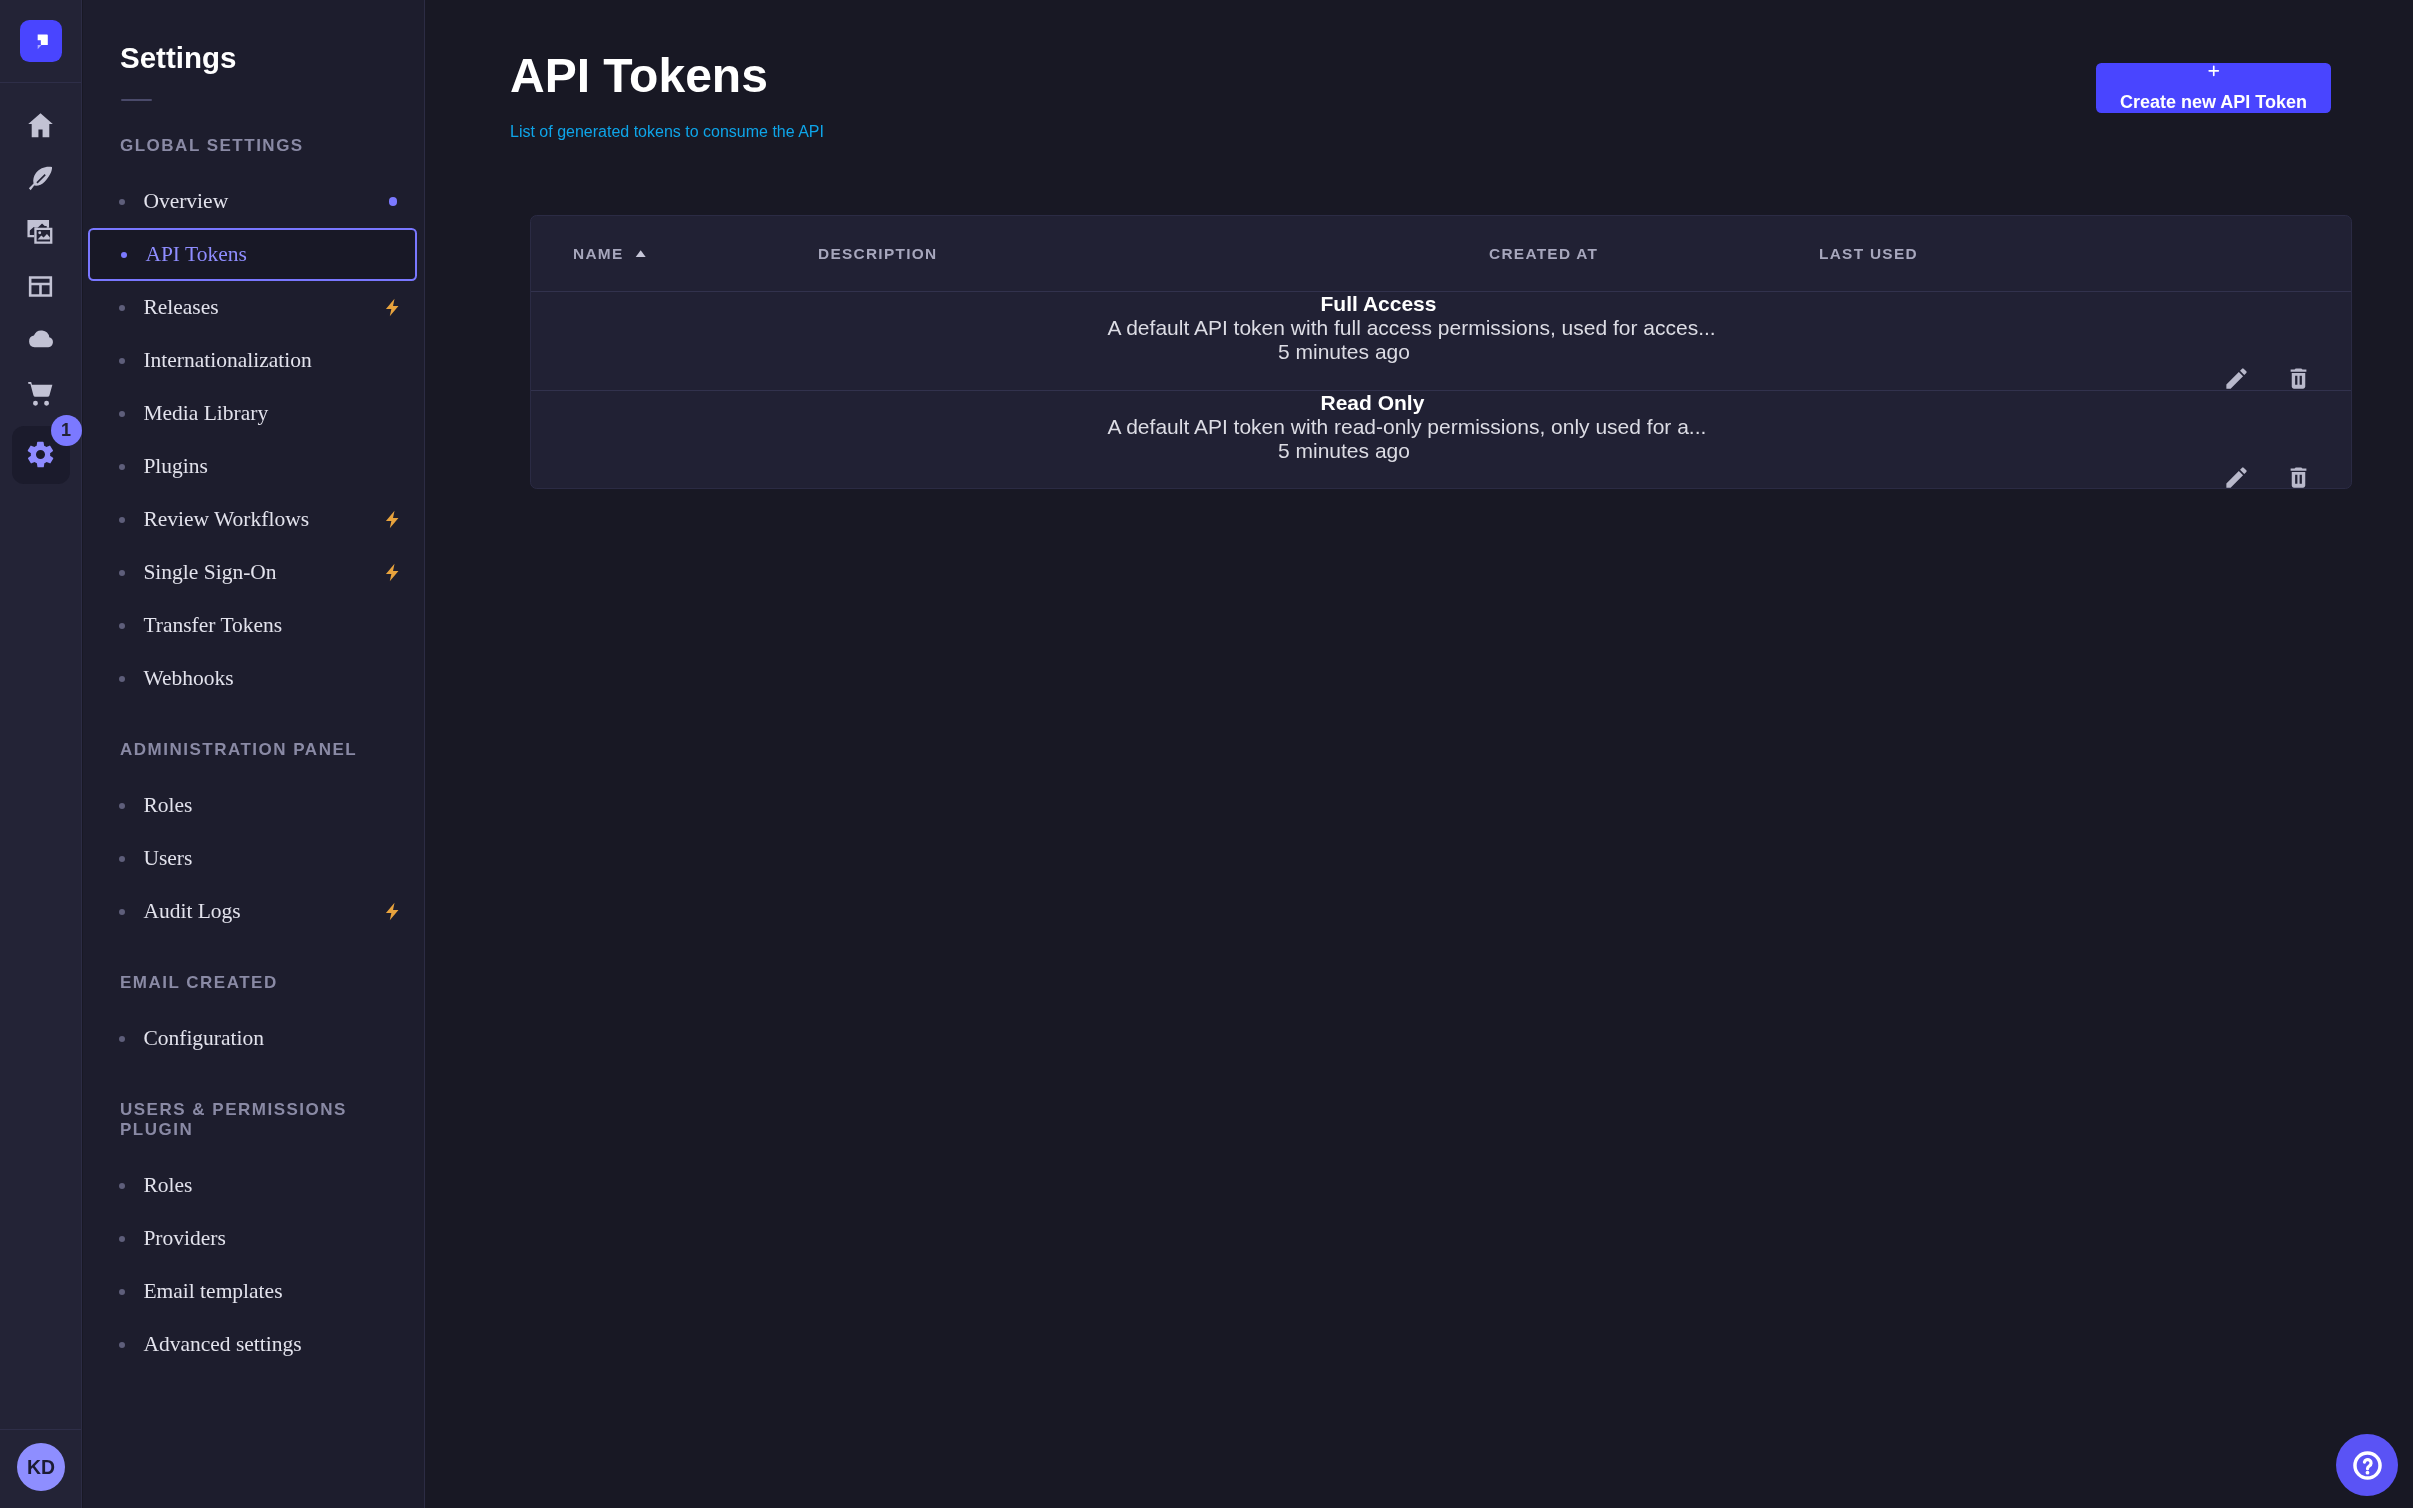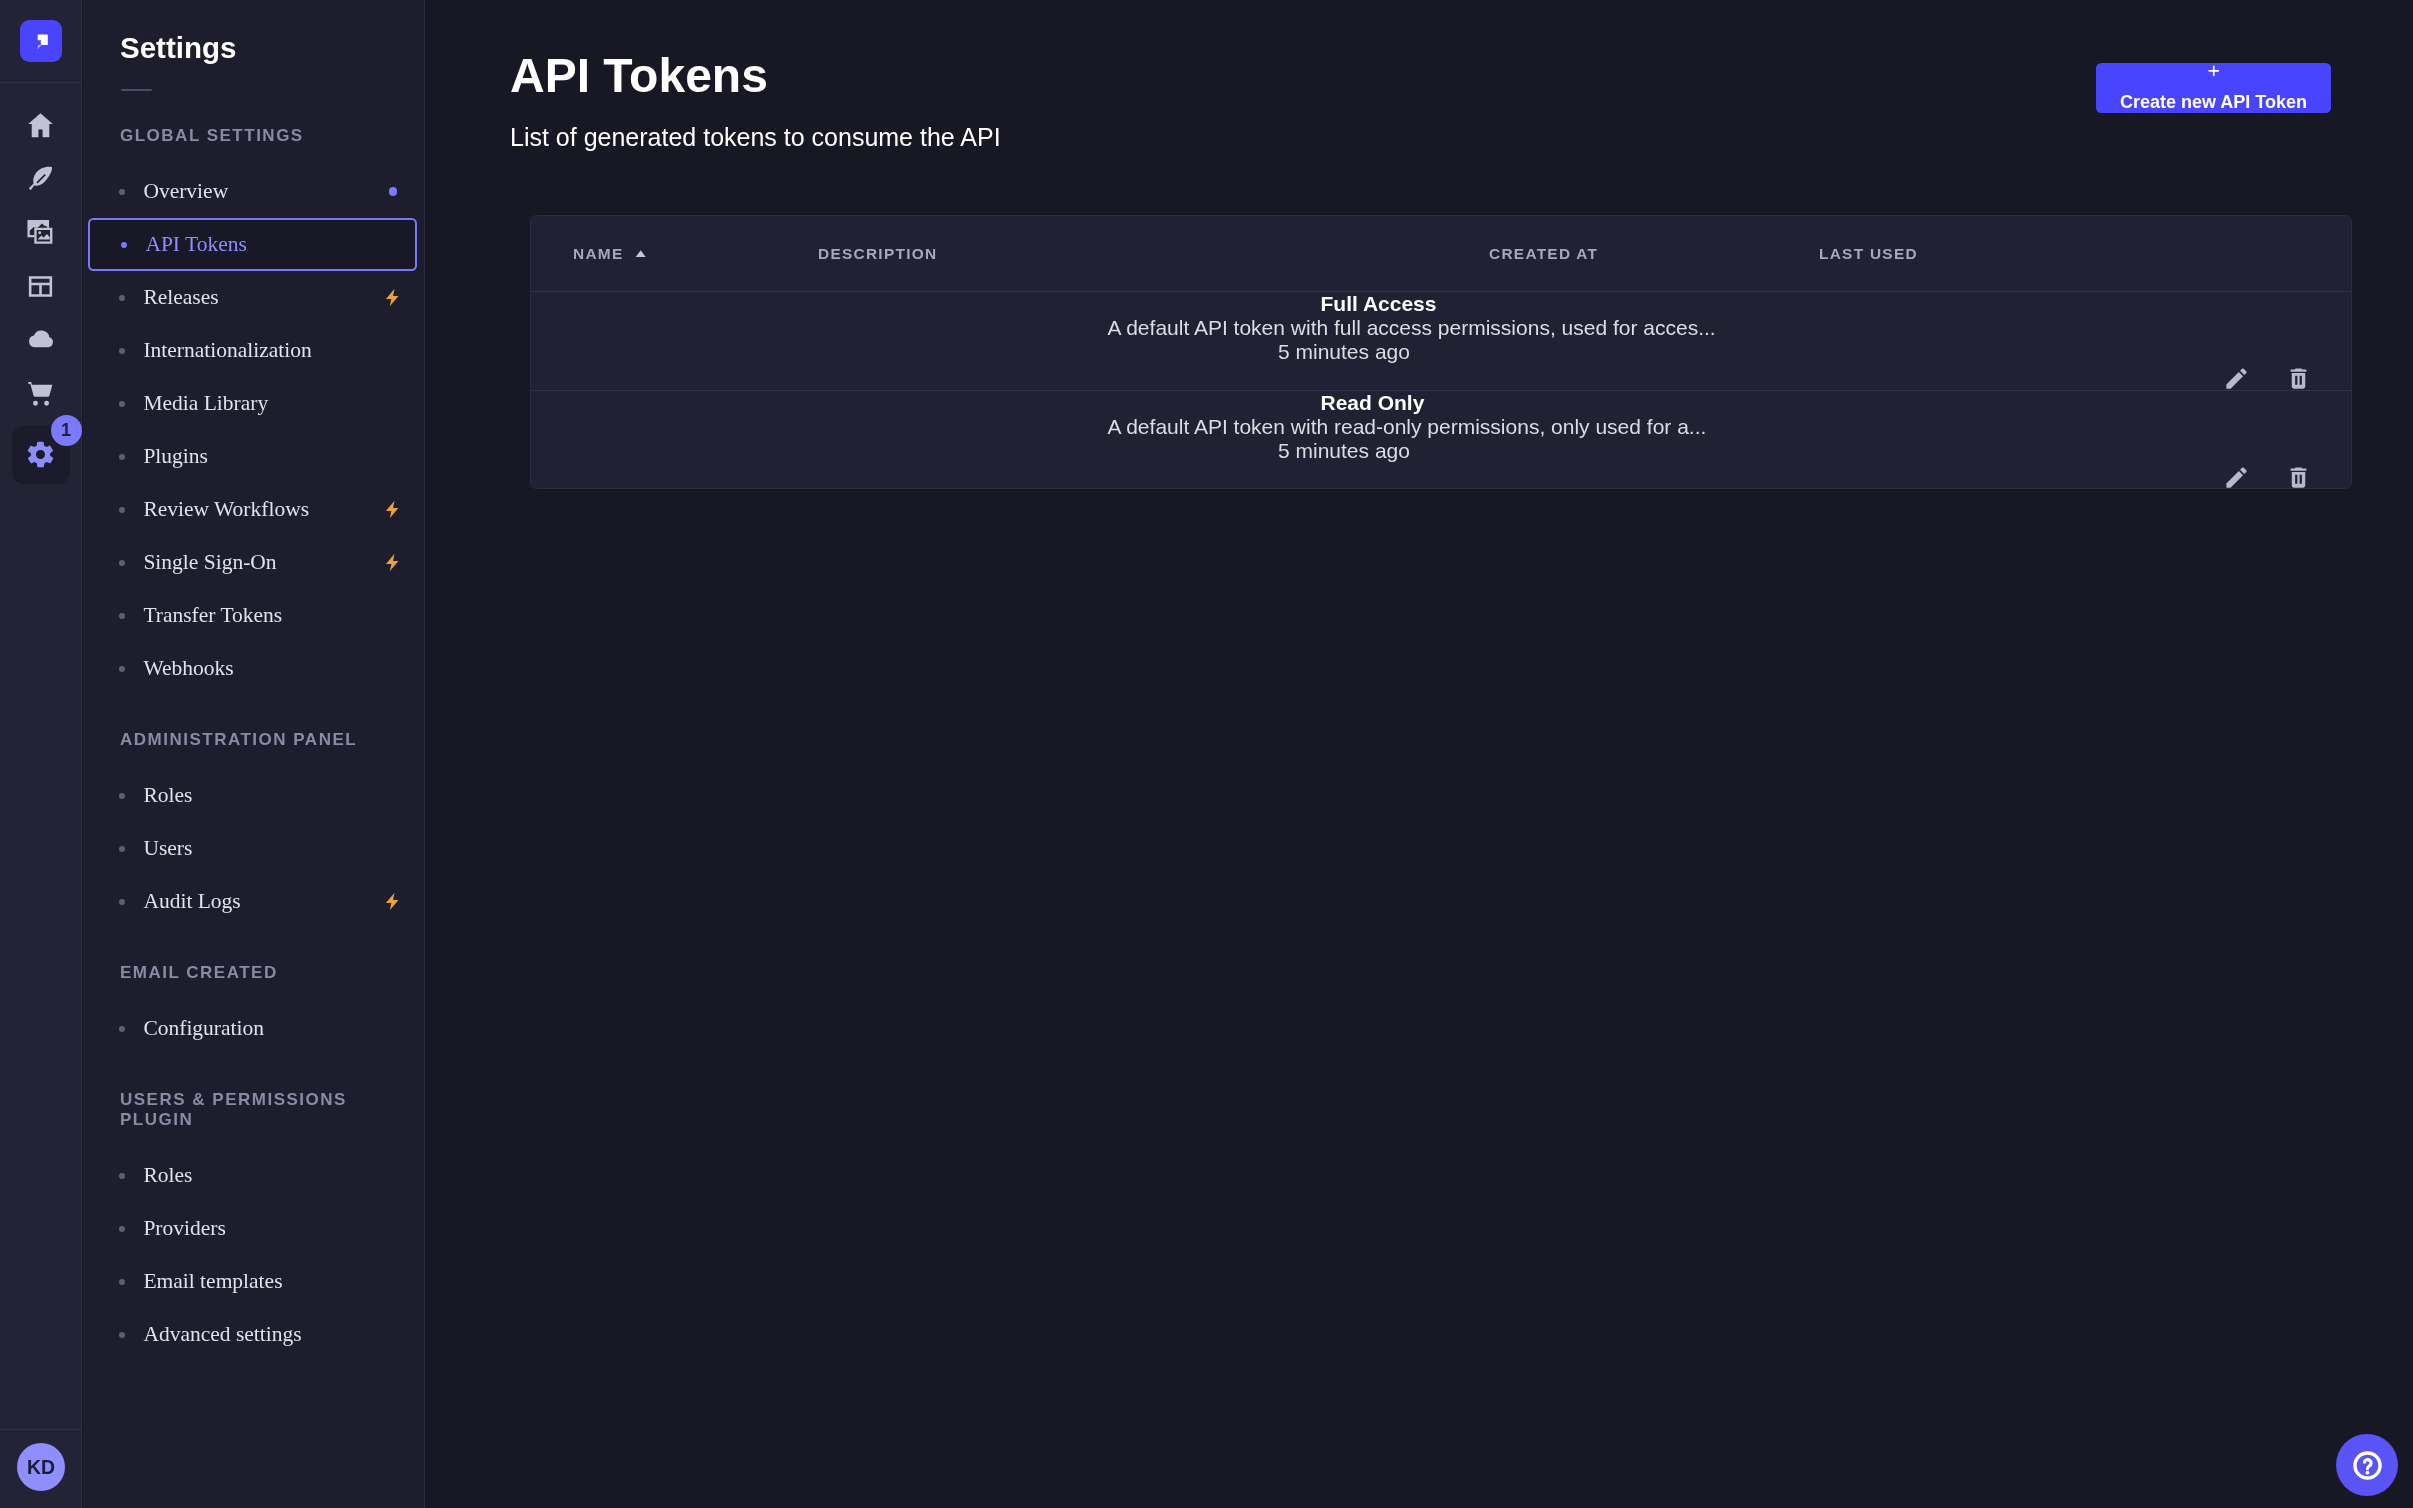--- a/index.html
+++ b/index.html
@@ -21,39 +21,39 @@
   .badge { position:absolute; right:-12px; top:-10.7px; width:31px; height:31px; border-radius:50%;
     background:#7b79ff; color:#212134; font-size:18px; font-weight:700;
     display:flex; align-items:center; justify-content:center; }
   .avatar { position:absolute; left:17px; top:1443px; width:48px; height:48px; border-radius:50%;
     background:#8e8eff; color:#1c1c33; font-weight:700; font-size:19.4px;
     display:flex; align-items:center; justify-content:center; }
 
   
   .sidebar { position:absolute; left:83px; top:0; width:342px; height:1508px;
     background:#1d1d2d; border-right:0.7px solid #2c2c44; }
-  .sidebar h1 { margin:31px 0 0 37px; font-size:29.5px; font-weight:700; color:#ffffff; }
+  .sidebar h1 { margin:41px 0 0 37px; font-size:29.5px; font-weight:700; color:#ffffff; }
   .title-divider { margin:24px 0 0 38px; width:31px; height:2px; background:#4a4a6a; border-radius:1.3px; }
   .section-label { margin:35px 0 0 37px; font-size:17px; font-weight:700;
     letter-spacing:1.5px; color:#8a8aa5; }
   .items { margin-top:19px;font-family:Liberation Serif, serif; }
   .nav-item { height:53px; display:flex; align-items:center; margin:0 6.7px 0 5.4px;
     padding:0 14.7px 0 31px; border-radius:5.4px; cursor:pointer; text-decoration:none; }
   .bullet { width:6px; height:6px; border-radius:50%; background:#5e5e7a; margin-right:18px; flex:none; }
   .nav-label { font-size:21.5px; color:#e2e2ec; }
   .nav-item.active { background:#181826; border:2px solid #7977ff; }
   .nav-item.active .bullet { background:#7b79ff; }
   .nav-item.active .nav-label { color:#8f8dff; }
   .notif-dot { width:8.7px; height:8.7px; border-radius:50%; background:#7b79ff; margin-left:auto; margin-right:5.4px; }
   .bolt { width:21px; height:21px; margin-left:auto; fill:#e8a33d; flex:none; }
 
   
   .main { position:absolute; left:426px; top:0; width:1988px; height:1508px; background:#181824; }
   .page-title { position:absolute; left:84px; top:48px; font-size:48px; font-weight:700; color:#ffffff; }
-  .page-subtitle { position:absolute; left:84px; top:123px; font-size:25px; color:#ffffff; }
+  .page-subtitle { position:absolute; left:84px; top:123px; font-size:16px; color:#0ea5e9; }
   .create-btn { position:absolute; right:83px; top:63px; height:50px; padding:0 24px;
     background:#4945ff; border:none; border-radius:5.4px; color:#ffffff; font-size:18px; font-weight:600;
     font-family:"Liberation Sans", sans-serif; display:flex; align-items:center; gap:13.4px; cursor:pointer;flex-direction:column; }
   .create-btn svg { width:21.5px; height:21.5px; stroke:#ffffff; stroke-width:2.6; stroke-linecap:round; fill:none; }
 
   .card { position:absolute; left:84px; top:215px; width:1822px; height:274px;
     background:#212134; border:0.7px solid #2b2b44; border-radius:6.7px; overflow:hidden;margin-left:20px; }
   .thead { height:76px; display:flex; align-items:center; padding:0 38px 0 42px;
     border-bottom:0.7px solid #32324d; }
   .th { font-size:15.4px; font-weight:700; letter-spacing:1.3px; color:#a7a7bd; }

